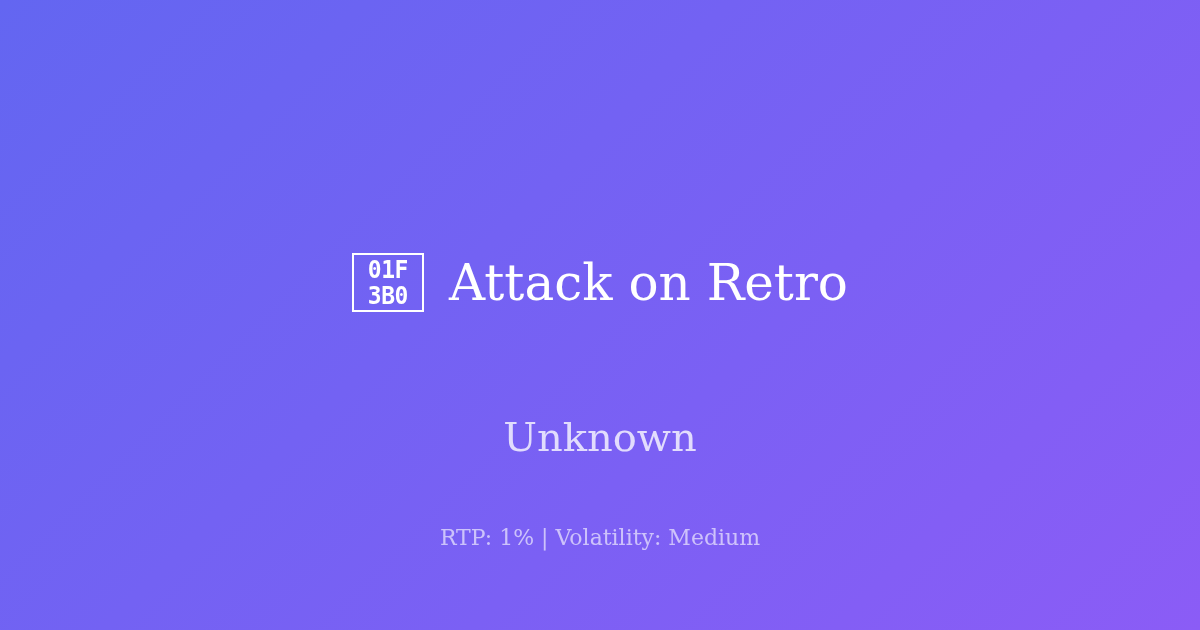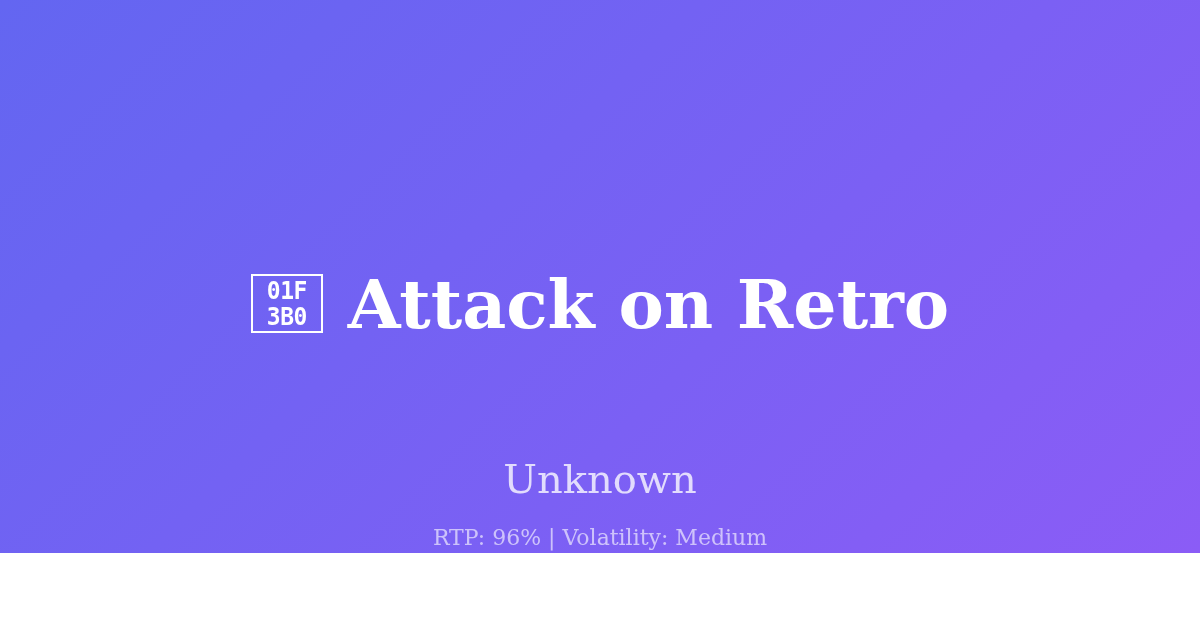--- a/index.html
+++ b/index.html
@@ -11,21 +11,21 @@
   body {
     width: 1200px;
     height: 630px;
     overflow: hidden;
     font-family: "DejaVu Serif", "Liberation Serif", serif;
   }
 
   #og-card {
     position: relative;
     width: 1200px;
-    height: 553px;
+    height: 630px;
     box-sizing: border-box;
     background: linear-gradient(135deg, #6366f1 0%, #8b5cf6 100%);
     display: flex;
     flex-direction: column;
     align-items: center;
     justify-content: flex-start;
   }
 
   
   .hero {
@@ -66,22 +66,22 @@
   .tofu-row {
     font-size: 25px;
     font-weight: 700;
     letter-spacing: -0.5px;
     line-height: 26px;
     transform: scaleX(0.92);
   }
 
   .title-text {
     font-family: "DejaVu Serif", "Liberation Serif", serif;
-    font-size: 68px;
-    font-weight: 700;
+    font-size: 50px;
+    font-weight: 400;
     color: #ffffff;
     line-height: 1;
     letter-spacing: 0px;
   }
 
   .subtitle {
     margin-top: 76px;
     font-family: "DejaVu Serif", "Liberation Serif", serif;
     font-size: 40px;
     font-weight: 400;
@@ -117,15 +117,15 @@
       </span>
 
       <h1 class="title-text">Attack on Retro</h1>
 
     </div>
 
     <div class="subtitle">Unknown</div>
 
   </div>
 
-  <div class="footer">RTP: 96% | Volatility: Medium</div>
+  <div class="footer">RTP: 1% | Volatility: Medium</div>
 
 </div>
 
 </body></html>

